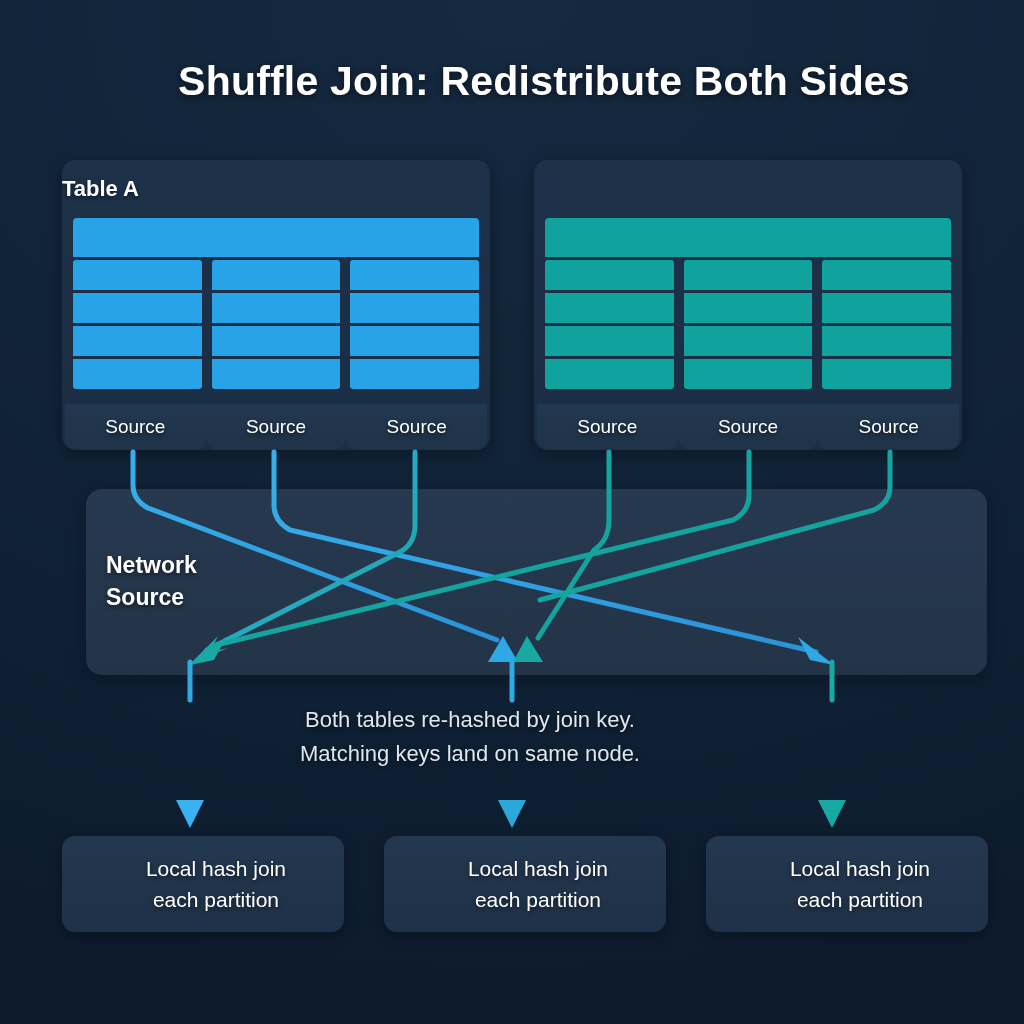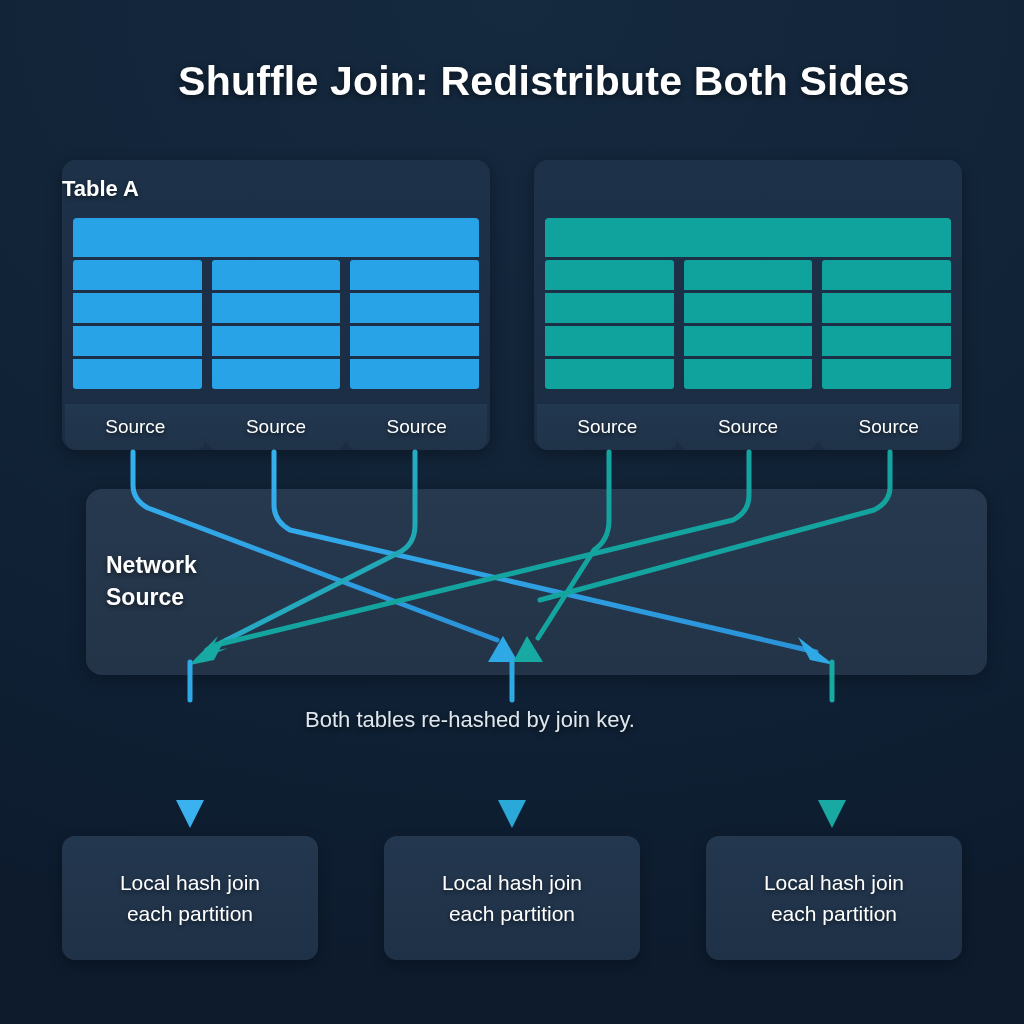--- a/index.html
+++ b/index.html
@@ -64,26 +64,27 @@
 
   
   .caption{
     position:absolute;left:0;top:703px;width:940px;text-align:center;
     font-size:22px;color:#dfe7ee;line-height:34px;
     text-shadow:0 2px 5px rgba(0,0,0,.6);
   }
 
   
   .obox{
-    position:absolute;top:836px;width:256px;height:124px;border-radius:13px;
+    position:absolute;top:836px;width:256px;height:96px;border-radius:13px;
     background:linear-gradient(180deg,#23374e 0%,#1f3147 100%);
     box-shadow:0 4px 14px rgba(0,0,0,.3);
     display:flex;align-items:center;justify-content:center;
     color:#ffffff;font-size:21px;line-height:31px;text-align:center;
     text-shadow:0 2px 4px rgba(0,0,0,.5);
+    padding-left:26px;
   }
   #obox0{left:62px;}
   #obox1{left:384px;}
   #obox2{left:706px;}
 
   svg.lines{position:absolute;left:0;top:0;width:1024px;height:1024px;pointer-events:none;}
 </style>
 </head>
 <body>
 
@@ -229,20 +230,21 @@
     </g>
     <g>
       <polygon points="190,828 176,800 204,800" fill="#39b2ef"></polygon>
       <polygon points="512,828 498,800 526,800" fill="#2aa9d8"></polygon>
       <polygon points="832,828 818,800 846,800" fill="#17a9a2"></polygon>
     </g>
   </svg>
 
   <div class="caption">
     <div>Both tables re-hashed by join key.</div>
+    <div>Matching keys land on same node.</div>
   </div>
 
   <div class="obox" id="obox0">
     <div>
       <div>Local hash join</div>
       <div>each partition</div>
     </div>
   </div>
   <div class="obox" id="obox1">
     <div>

